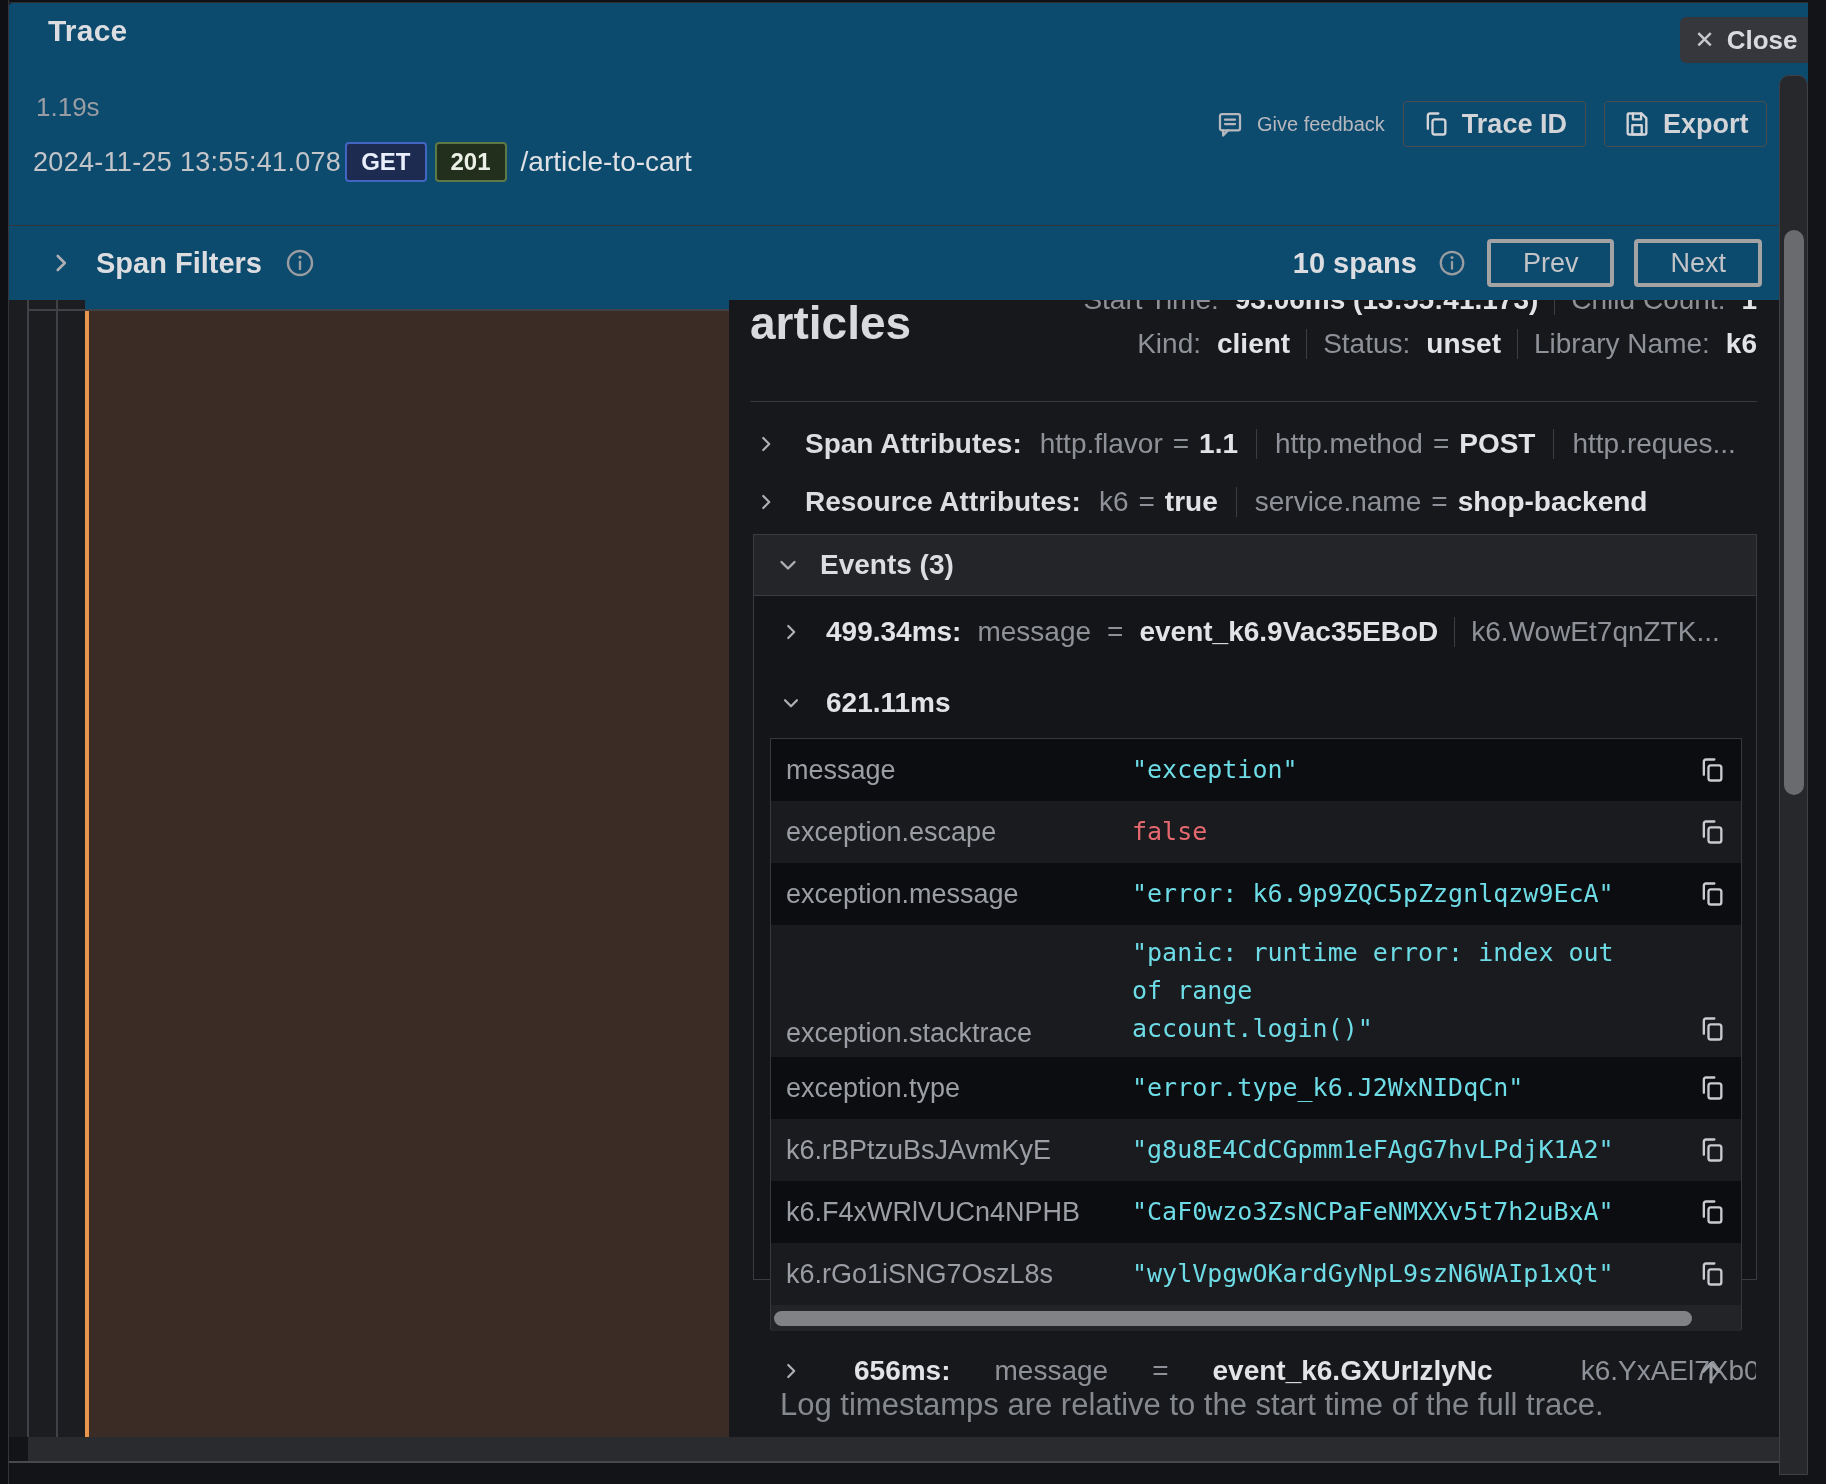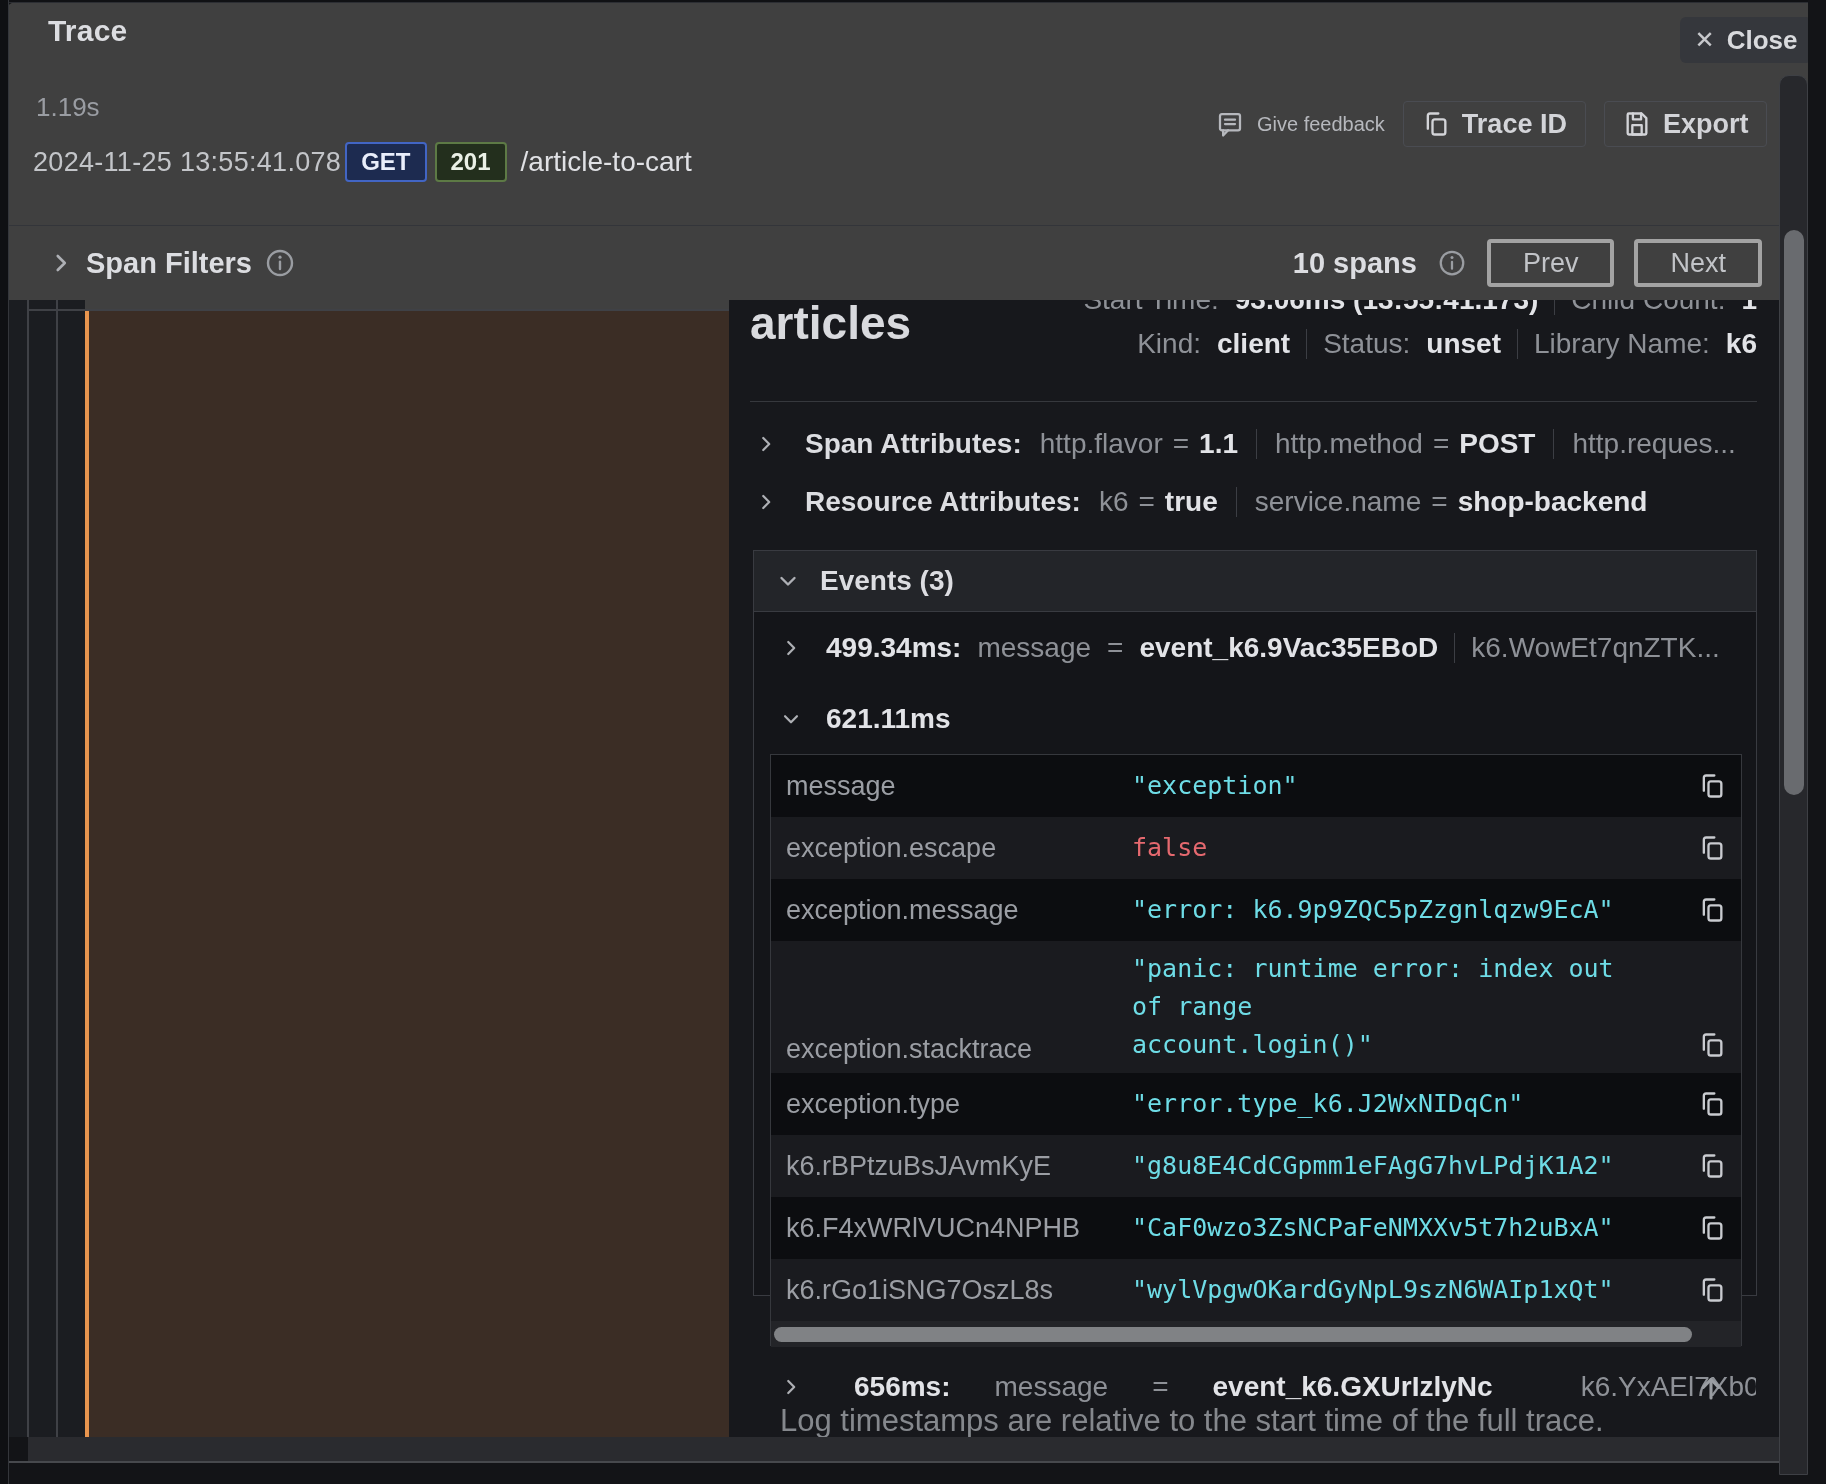--- a/index.html
+++ b/index.html
@@ -1,19 +1,19 @@
 <!DOCTYPE html>
 <html><head>
 <meta charset="utf-8">
 <style>
   * { margin:0; padding:0; box-sizing:border-box; }
   html,body { width:1826px; height:1484px; background:#131417; overflow:hidden;
               font-family:"Liberation Sans", sans-serif; }
   .page { position:absolute; left:0; top:0; width:1826px; height:1484px;
-          background:#404040; color:#d6d7db;border-radius:23px; }
+          background:#0c4a6e; color:#d6d7db;border-radius:23px; }
   .abs { position:absolute; }
 
   
   .left-gutter { left:0; top:0; width:9px; height:1484px; background:#0f1013; border-right:1px solid #34363b; }
   .top-edge { left:9px; top:0; width:1817px; height:3px; background:#101114; border-bottom:1px solid #2c2e33; }
 
   
   .trace-title { left:48px; top:14px; font-size:30px; font-weight:bold; color:#dcdde1; letter-spacing:.2px; }
   .close-btn { left:1680px; top:17px; width:132px; height:46px; background:#35373c; border-radius:6px;
                display:flex; align-items:center; justify-content:center; gap:12px; font-size:26px;
@@ -34,21 +34,21 @@
   .link-btn { display:flex; align-items:center; gap:12px; font-size:20px; color:#b6b8bd; cursor:pointer;justify-content:center; }
   .outline-btn { display:flex; align-items:center; gap:12px; font-size:27px; color:#d3d4d8; font-weight:bold;
                  border:1px solid #4a4c52; border-radius:4px; height:46px; padding:0 18px; cursor:pointer;
                  background:transparent; }
   .icon { display:inline-flex; color:inherit; }
   .icon svg { display:block; }
 
   
   .hdr-divider { left:9px; top:225px; width:1817px; height:1px; background:#33353a; }
   .sf-row { left:0; top:226px; width:1826px; height:74px; }
-  .sf-left { position:absolute; left:48px; top:0; height:74px; display:flex; align-items:center; gap:12px;justify-content:flex-end; }
+  .sf-left { position:absolute; left:48px; top:0; height:74px; display:flex; align-items:center; gap:22px;justify-content:flex-end; }
   .chev { color:#aeb0b5; display:inline-flex; }
   .sf-label { font-size:29px; font-weight:bold; color:#dcdde1; }
   .sf-right { position:absolute; right:64px; top:0; height:74px; display:flex; align-items:center; gap:20px; }
   .spans-count { font-size:29px; font-weight:bold; color:#dcdde1; }
   .nav-btn { border:4px solid #a3a3a3; border-radius:4px; height:48px; padding:0 32px; display:flex;
              align-items:center; font-size:27px; color:#c2c4c8; cursor:pointer; background:transparent; }
   .info { color:#9a9da2; display:inline-flex; }
 
   
   .wf-col { top:300px; height:1137px; background:#1b1d21; }
@@ -66,21 +66,21 @@
   .span-name { position:absolute; left:21px; top:-4px; font-size:46px; font-weight:bold; color:#d9dade; }
 
   .attr-divider { position:absolute; left:21px; top:101px; width:1007px; height:1px; background:#36383d; }
   .attr-row { position:absolute; left:26px; display:flex; align-items:center; gap:18px; font-size:28px;
               white-space:nowrap; }
   .attr-title { font-weight:bold; color:#dcdde1; margin-left:10px; }
   .akey { color:#8e9197; } .aeq { color:#8e9197; } .aval { color:#e2e3e7; font-weight:bold; }
   .attr-seg { display:flex; align-items:center; gap:10px; }
 
   
-  .events-box { position:absolute; left:24px; top:250px; width:1004px; height:746px;
+  .events-box { position:absolute; left:24px; top:234px; width:1004px; height:746px;
                 border:1px solid #393b41; background:#141519; }
   .events-head { position:absolute; left:0; top:0; width:100%; height:61px; background:#232529;
                  border-bottom:1px solid #393b41; display:flex; align-items:center; gap:20px;
                  padding-left:22px; }
   .events-title { font-size:28px; font-weight:bold; color:#dcdde1; }
   .ev-row { position:absolute; left:0; width:100%; display:flex; align-items:center; gap:16px;
             padding-left:26px; font-size:28px; white-space:nowrap; overflow:hidden; }
   .ev-time { font-weight:bold; color:#e2e3e7; margin-left:8px; }
   .ev-key { color:#8e9197; } .ev-eq { color:#8e9197; } .ev-val { color:#e2e3e7; font-weight:bold; }
   .ev-extra { color:#8e9197; }

